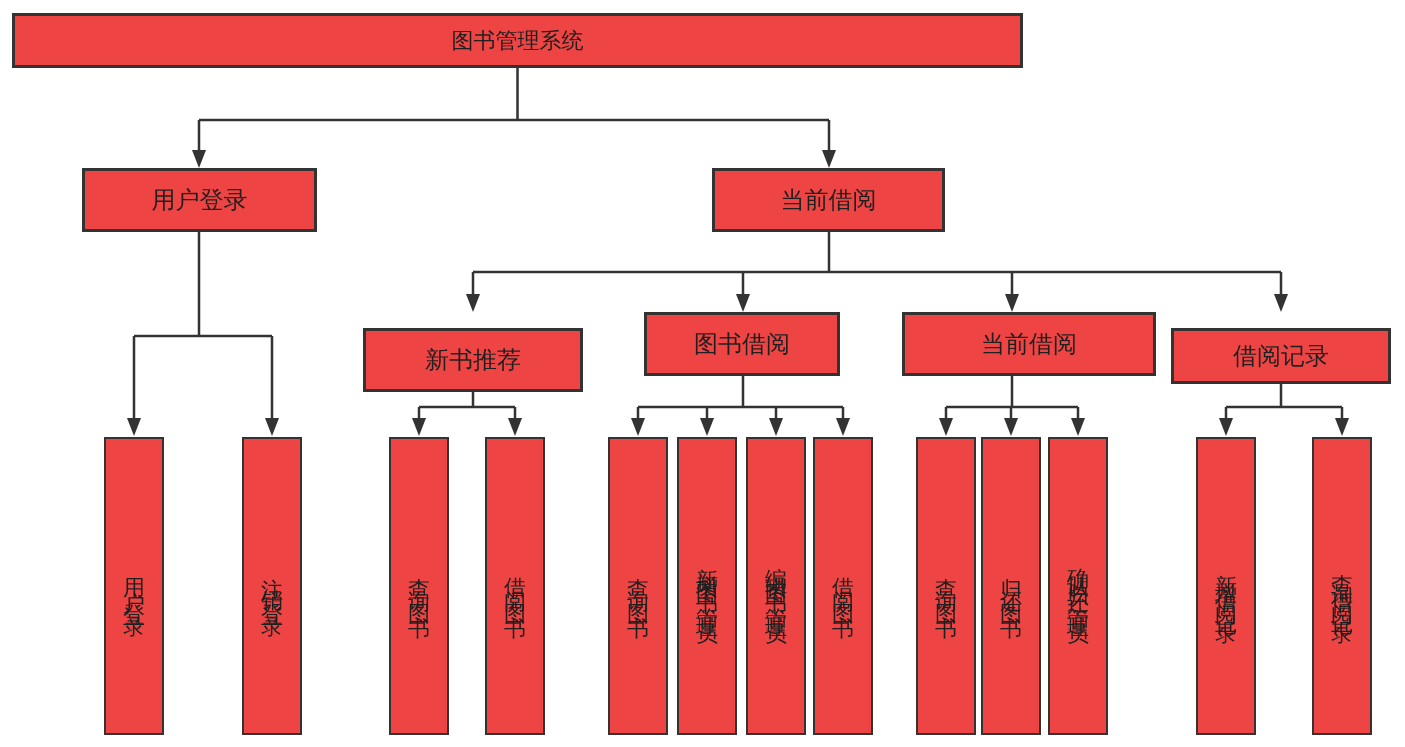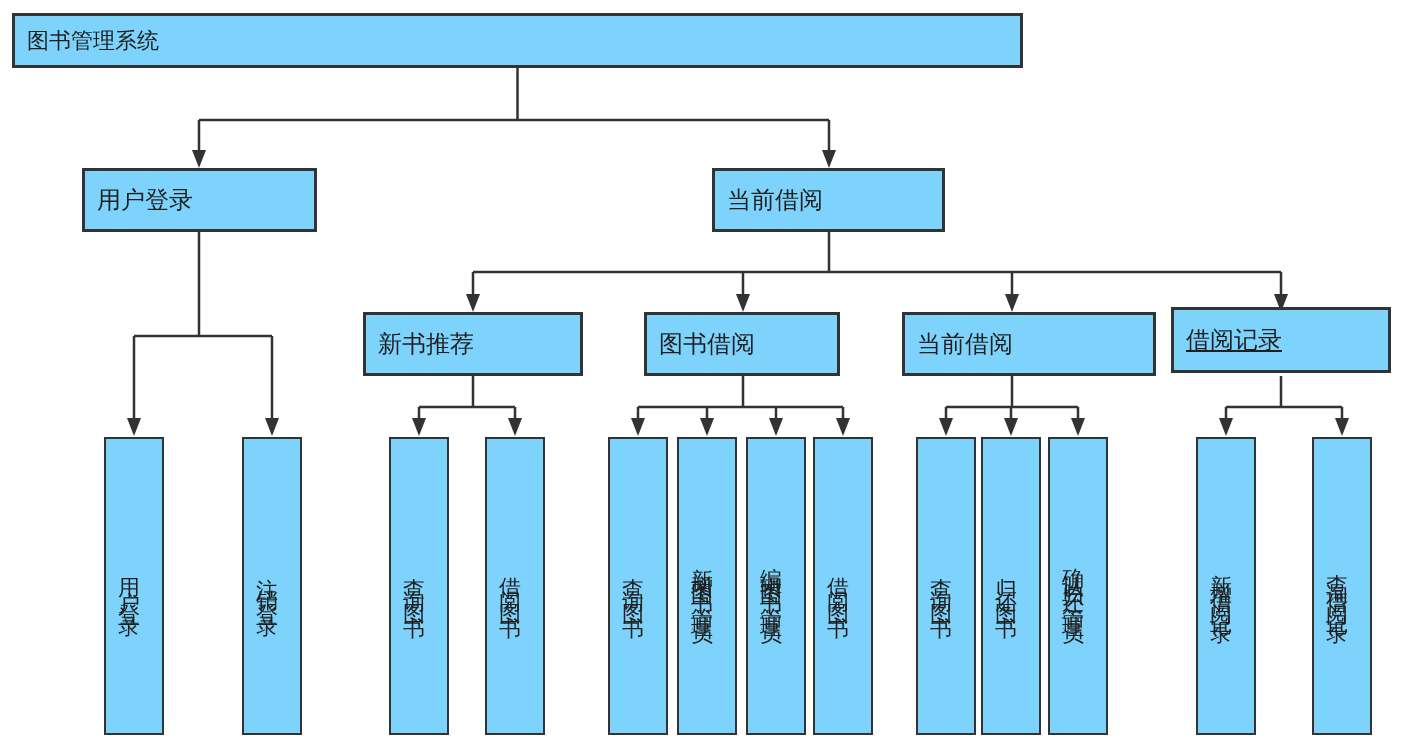--- a/index.html
+++ b/index.html
@@ -8,23 +8,23 @@
     --background:#ffffff;
     --watermark:#bdbdbd;
   }
   *{margin:0;padding:0;box-sizing:border-box;}
   html,body{width:1405px;height:747px;background:var(--background);
     font-family:"Liberation Sans","DejaVu Sans",sans-serif;overflow:hidden;}
   .canvas{position:relative;width:1405px;height:747px;background:var(--background);}
   svg.wires{position:absolute;left:0;top:0;width:1405px;height:747px;pointer-events:none;}
   svg.wires path{stroke:var(--line);stroke-width:2.5;fill:none;}
   svg.wires polygon{fill:var(--line);stroke:none;}
-  .node{position:absolute;background:#7dd3fc;border:3px solid var(--line);
-    display:flex;align-items:center;justify-content:flex-start;
-    color:var(--text);z-index:2;padding-left:12px;}
+  .node{position:absolute;background:#ef4444;border:3px solid var(--line);
+    display:flex;align-items:center;justify-content:center;
+    color:var(--text);z-index:2;}
   .lv1{font-size:22px;}
   .lv2,.lv3{font-size:24px;}
   .leaf{border-width:2px;}
   .vtext{writing-mode:vertical-rl;text-orientation:mixed;
     font-size:22px;line-height:1;color:var(--text);white-space:nowrap;}
   .watermark{position:absolute;right:6px;bottom:5px;font-size:21px;
     color:var(--watermark);letter-spacing:1px;z-index:3;}
 </style>
 </head>
 <body>
@@ -85,30 +85,30 @@
     <span>图书管理系统</span>
   </div>
 
   <div class="node lv2" style="left:82px;top:168px;width:235px;height:64px;">
     <span>用户登录</span>
   </div>
   <div class="node lv2" style="left:712px;top:168px;width:233px;height:64px;">
     <span>当前借阅</span>
   </div>
 
-  <div class="node lv3" style="left:363px;top:312px;width:220px;height:64px;">
+  <div class="node lv3" style="left:363px;top:328px;width:220px;height:64px;">
     <span>新书推荐</span>
   </div>
   <div class="node lv3" style="left:633px;top:312px;width:196px;height:64px;margin-left:11px;">
     <span>图书借阅</span>
   </div>
   <div class="node lv3" style="left:902px;top:312px;width:254px;height:64px;">
     <span>当前借阅</span>
   </div>
-  <div class="node lv3" style="left:1171px;top:307px;width:220px;height:66px;text-decoration:underline;">
+  <div class="node lv3" style="left:1171px;top:328px;width:220px;height:56px;">
     <span>借阅记录</span>
   </div>
 
   <div class="node leaf" style="left:104px;top:437px;width:60px;height:298px;">
     <span class="vtext" style="letter-spacing: 13px;">用户登录</span>
   </div>
   <div class="node leaf" style="left:242px;top:437px;width:60px;height:298px;">
     <span class="vtext" style="letter-spacing: 13px;">注销登录</span>
   </div>
 

